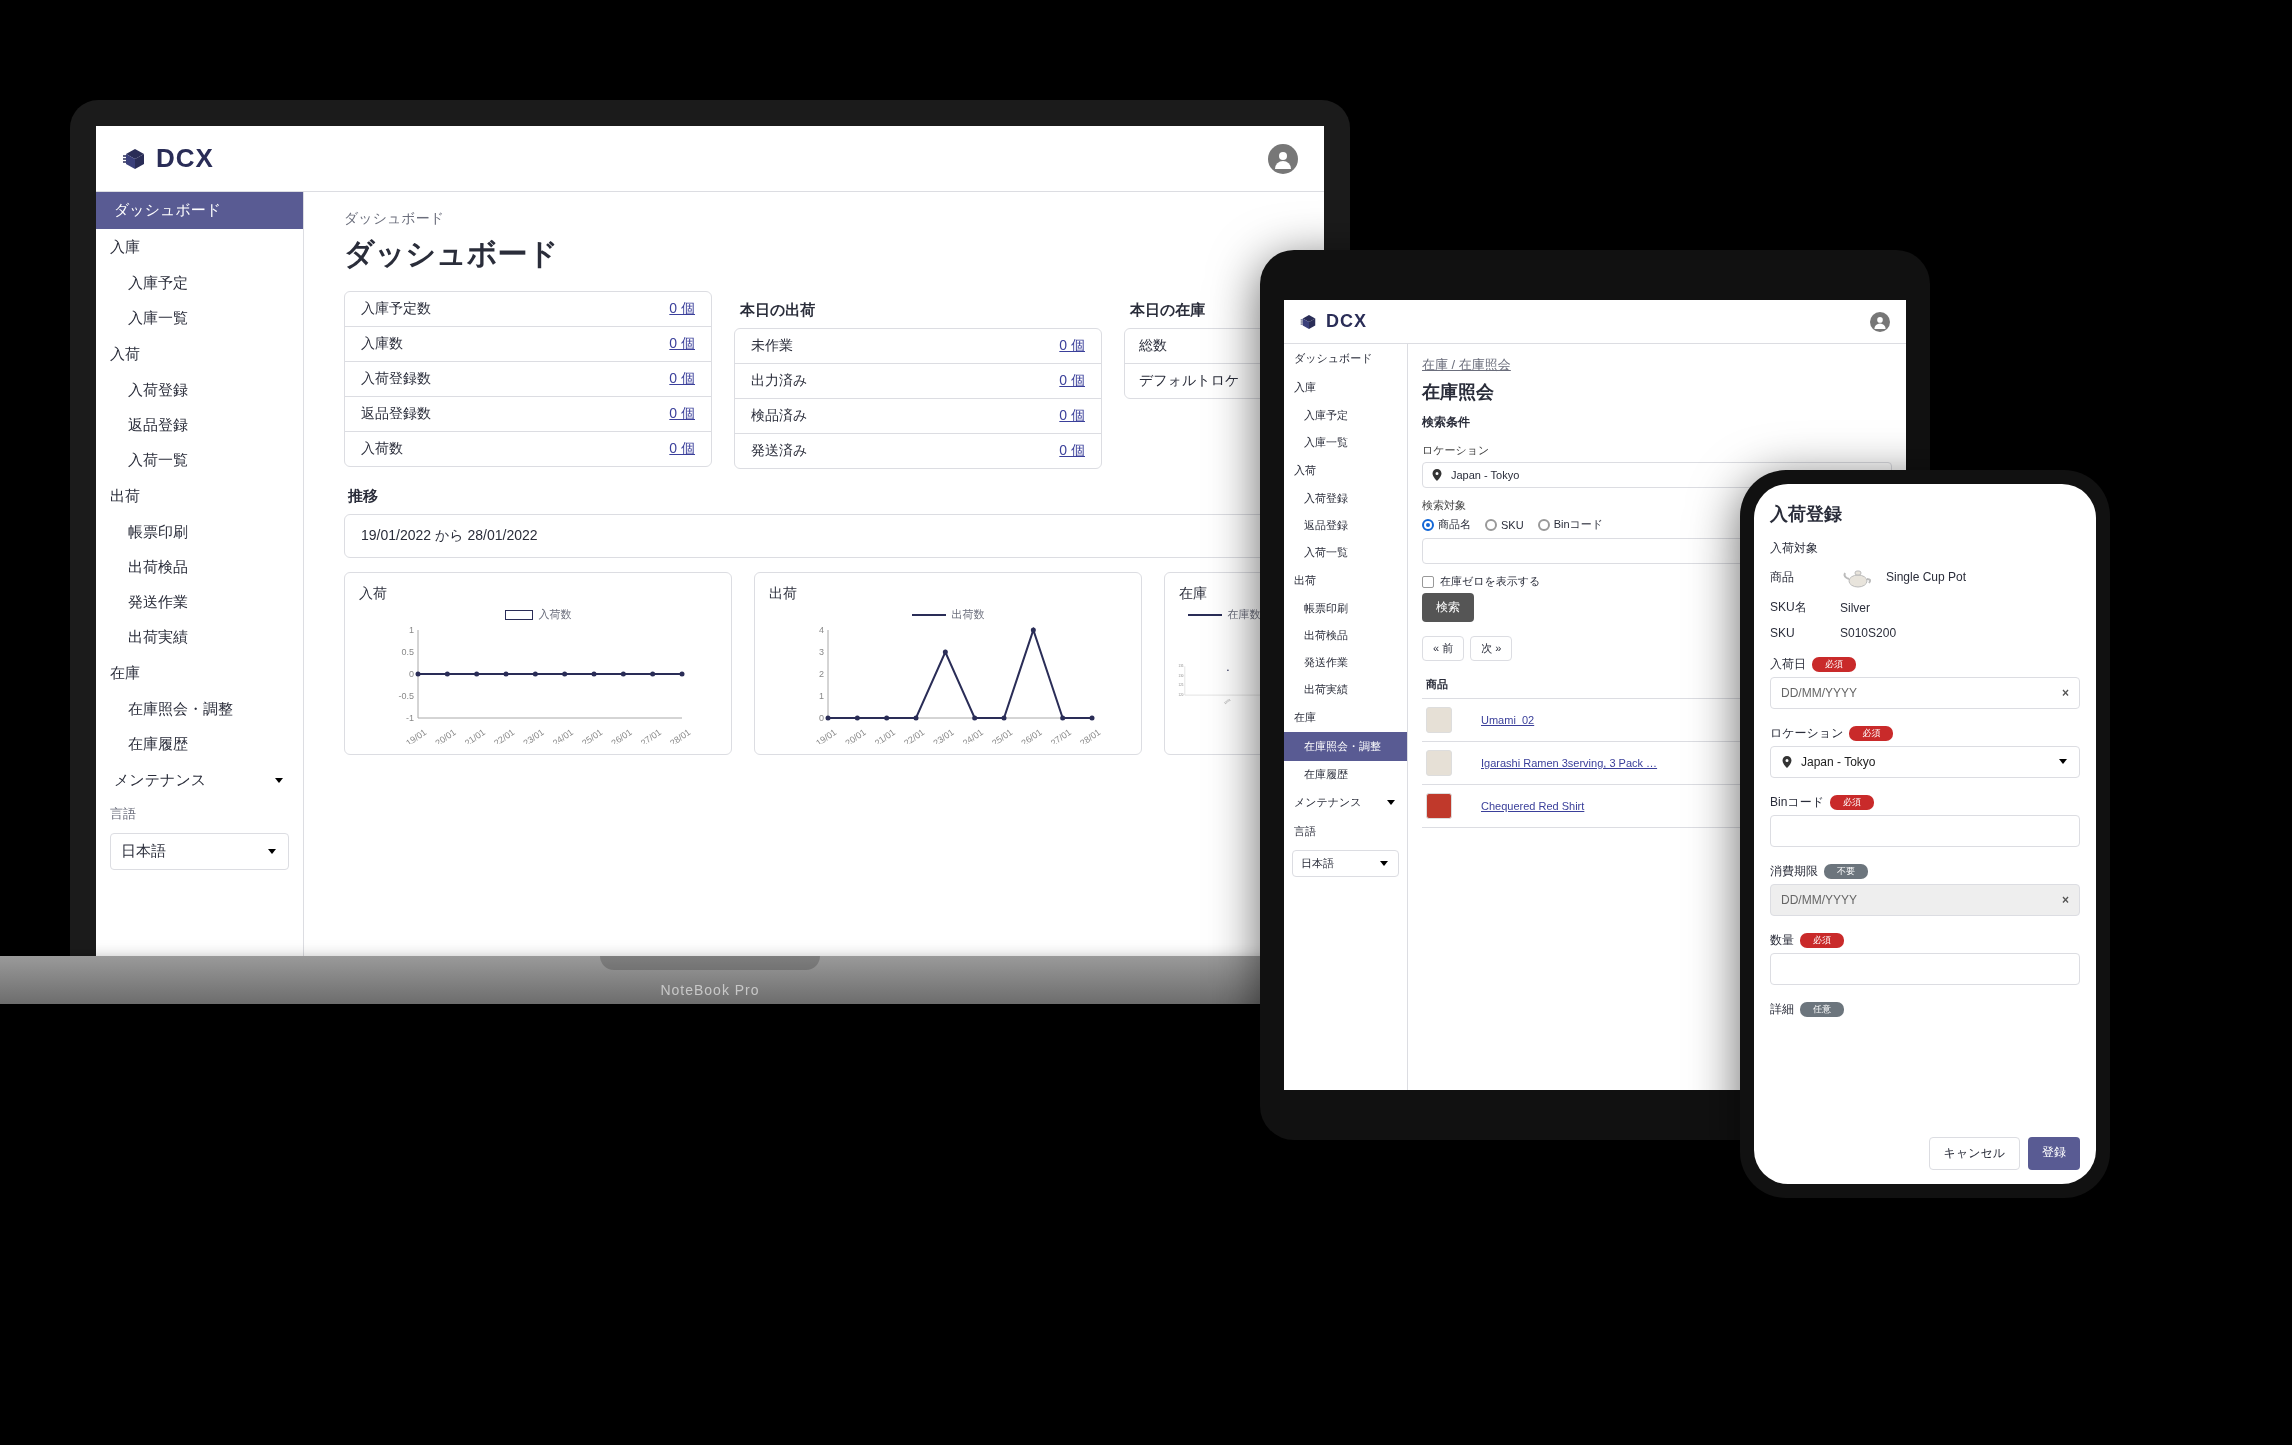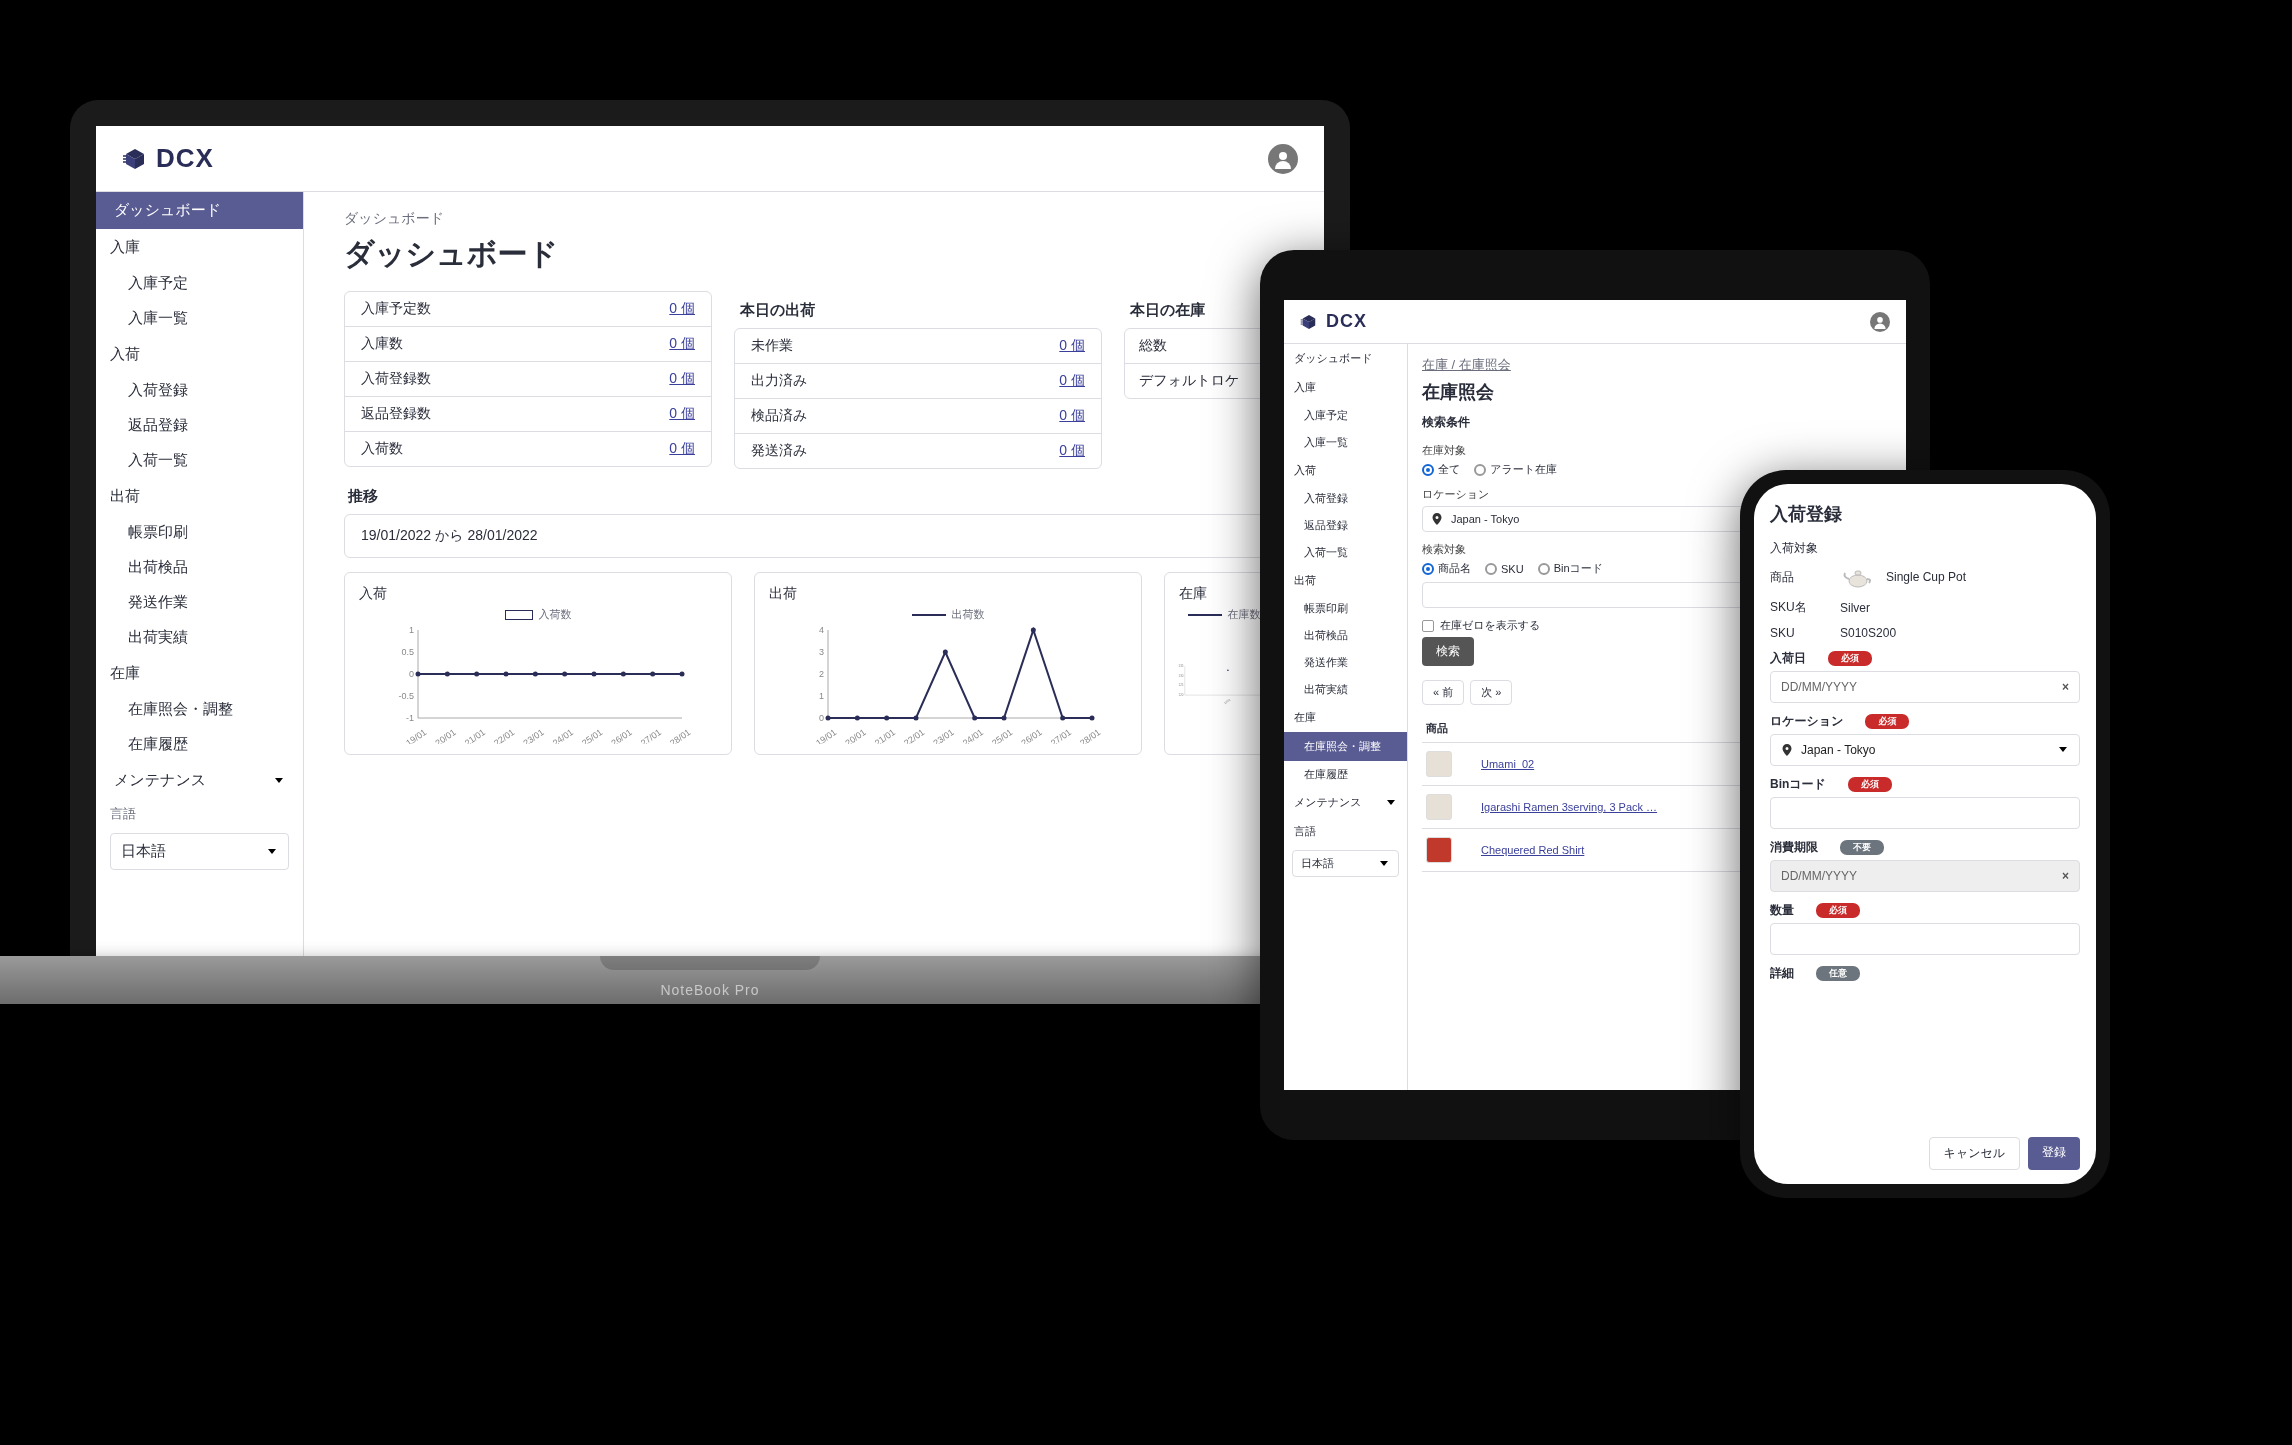--- a/index.html
+++ b/index.html
@@ -142,21 +142,21 @@
     background:#111;border-radius:46px;padding:14px;
     box-shadow:0 10px 50px rgba(0,0,0,.6);
   }
   .phone-screen{background:#fff;height:700px;border-radius:34px;overflow:hidden;position:relative;font-size:12px;padding:14px 16px;}
   .phone h2{font-size:18px;font-weight:700;margin:4px 0 14px 0;}
   .ph-section-h{font-size:12px;margin-bottom:8px;}
   .ph-row{display:flex;align-items:center;gap:14px;margin-bottom:10px;}
   .ph-row .lbl{width:56px;font-size:12px;}
   .ph-row .val{font-size:12px;}
   .teapot{width:32px;height:24px;}
-  .ph-field-label{font-size:12px;margin-top:10px;margin-bottom:4px;display:flex;align-items:center;gap:22px;font-weight:bold;}
+  .ph-field-label{font-size:12px;margin-top:16px;margin-bottom:4px;display:flex;align-items:center;gap:6px;}
   .badge{font-size:9px;color:#fff;border-radius:7px;padding:1px 13px;}
   .badge.req{background:var(--required);}
   .badge.opt{background:var(--optional);}
   .ph-input{border:1px solid var(--border);border-radius:4px;padding:8px 10px;display:flex;align-items:center;justify-content:space-between;font-size:12px;color:#666;}
   .ph-input.disabled{background:#eee;}
   .ph-input .x{font-weight:700;color:#555;cursor:pointer;}
   .ph-footer{position:absolute;bottom:14px;right:16px;display:flex;gap:8px;margin-left:44px;}
   .ph-footer .btn{font-size:12px;padding:7px 14px;}
 
   .chev{width:12px;height:12px;}
@@ -431,33 +431,20 @@
               <use href="#chev-down"></use>
             </svg>
           </div>
         </div>
       <div class="tab-main">
         <div class="breadcrumb">在庫 / 在庫照会</div>
         <h1 class="page-title">在庫照会</h1>
 
         <div class="filter-h">検索条件</div>
 
-        <div class="filter-block">
-          <div class="filter-label">在庫対象</div>
-          <div class="radios" id="tgt-radios">
-              <span class="radio checked">
-                <span class="dot"></span>
-                <span>全て</span>
-              </span>
-              <span class="radio">
-                <span class="dot"></span>
-                <span>アラート在庫</span>
-              </span>
-            </div>
-        </div>
 
         <div class="filter-block">
           <div class="filter-label">ロケーション</div>
           <div class="loc-input">
             <svg class="pin" viewBox="0 0 12 16">
                 <use href="#pin-icon"></use>
               </svg>
             <span>Japan - Tokyo</span>
           </div>
         </div>

